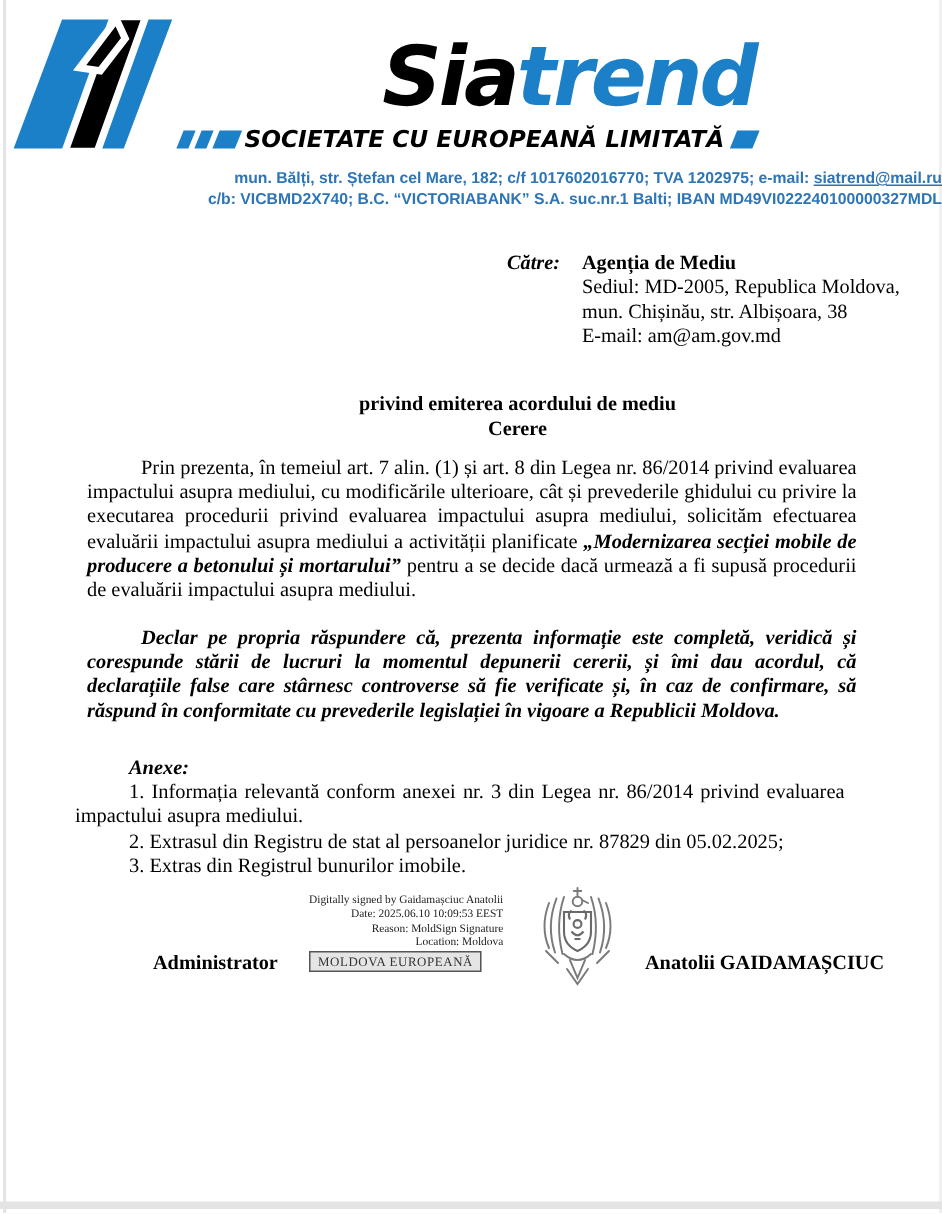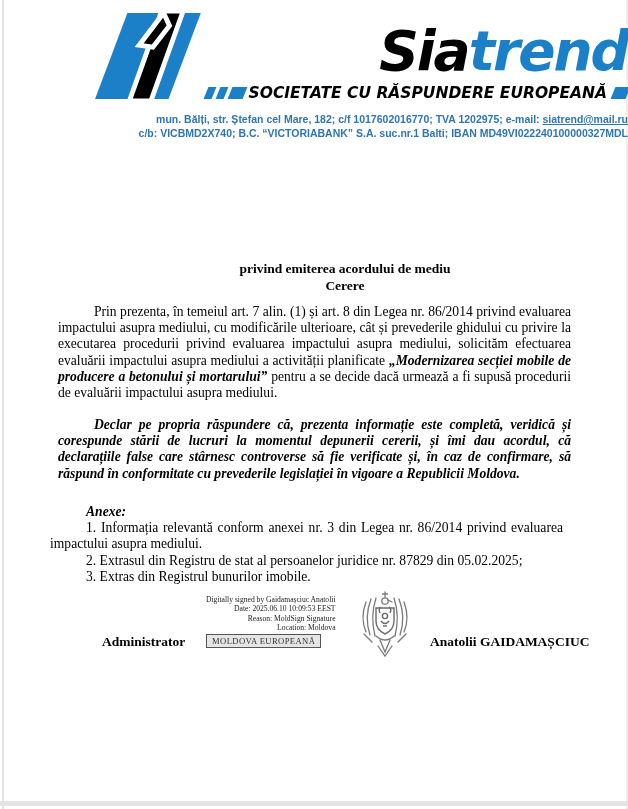--- a/index.html
+++ b/index.html
@@ -6,21 +6,21 @@
   .page{
     position:relative;width:628px;height:809px;background:#fff;overflow:hidden;
     font-family:"Liberation Serif",serif;color:#000;
   }
   .edge{position:absolute;background:#e4e4e4;}
   .edge-left{left:2px;top:0;width:2px;height:809px;}
   .edge-right{right:0;top:0;width:2px;height:809px;background:#f0f0f0;}
   .edge-bottom{left:0;top:801px;width:628px;height:5px;}
 
   
-  .logo{position:absolute;top:10px;left:0;width:100%;display:flex;justify-content:flex-end;}
+  .logo{position:absolute;top:10px;left:0;width:100%;display:flex;justify-content:flex-start;}
   .logo-inner{display:flex;align-items:flex-end;}
   .emblem{width:118px;height:92px;margin-right:2px;flex:0 0 auto;}
   .word-col{display:flex;flex-direction:column;align-items:flex-end;}
   .wordmark{
     font-family:"DejaVu Sans",sans-serif;font-weight:bold;font-style:italic;
     font-size:55px;line-height:60px;letter-spacing:-2px;white-space:nowrap;
   }
   .brand-trend{color:#1b80c7;}
   .tagline{
     display:flex;align-items:center;margin-top:3px;
@@ -90,32 +90,38 @@
           <polygon points="77,1 99,1 66,93 44,93"></polygon>
           <polygon points="79,3 54,36 68,38 85,16"></polygon>
         </g>
       </svg>
       <div class="word-col">
         <div class="wordmark"><span>Sia</span><span class="brand-trend">trend</span></div>
         <div class="tagline">
           <span class="dash sm"></span>
           <span class="dash sm"></span>
           <span class="dash"></span>
-          <span>SOCIETATE CU RĂSPUNDERE EUROPEANĂ</span>
+          <span>SOCIETATE CU EUROPEANĂ LIMITATĂ</span>
           <span class="dash end"></span>
         </div>
       </div>
     </div>
   </div>
 
   <div class="contact">
     <div><span>mun. Bălți, str. Ștefan cel Mare, 182;  c/f 1017602016770;  TVA 1202975; e-mail: </span><span class="email">siatrend@mail.ru</span></div>
     <div>c/b: VICBMD2X740; B.C. “VICTORIABANK” S.A. suc.nr.1 Balti; IBAN MD49VI022240100000327MDL</div>
   </div>
 
+  <div class="addressee">
+    <div><span class="addr-label">Către:</span><span class="addr-name">Agenția de Mediu</span></div>
+    <div class="addr-line">Sediul: MD-2005, Republica Moldova,</div>
+    <div class="addr-line">mun. Chișinău, str. Albișoara, 38</div>
+    <div class="addr-line">E-mail: am@am.gov.md</div>
+  </div>
 
   <div class="title">
     <div>privind emiterea acordului de mediu</div>
     <div>Cerere</div>
   </div>
 
   <div class="p1"><span>Prin prezenta, în temeiul art. 7 alin. (1) și art. 8 din Legea nr. 86/2014 privind evaluarea impactului asupra mediului, cu modificările ulterioare, cât și prevederile ghidului cu privire la executarea procedurii privind evaluarea impactului asupra mediului, solicităm efectuarea evaluării impactului asupra mediului a activității planificate </span><span class="quote">„Modernizarea secției mobile de producere a betonului și mortarului”</span><span> pentru a se decide dacă urmează a fi supusă procedurii de evaluării impactului asupra mediului.</span></div>
 
   <div class="declaration">Declar pe propria răspundere că, prezenta informație este completă, veridică și corespunde stării de lucruri la momentul depunerii cererii, și îmi dau acordul, că declarațiile false care stârnesc controverse să fie verificate și, în caz de confirmare, să răspund în conformitate cu prevederile legislației în vigoare a Republicii Moldova.</div>
 

